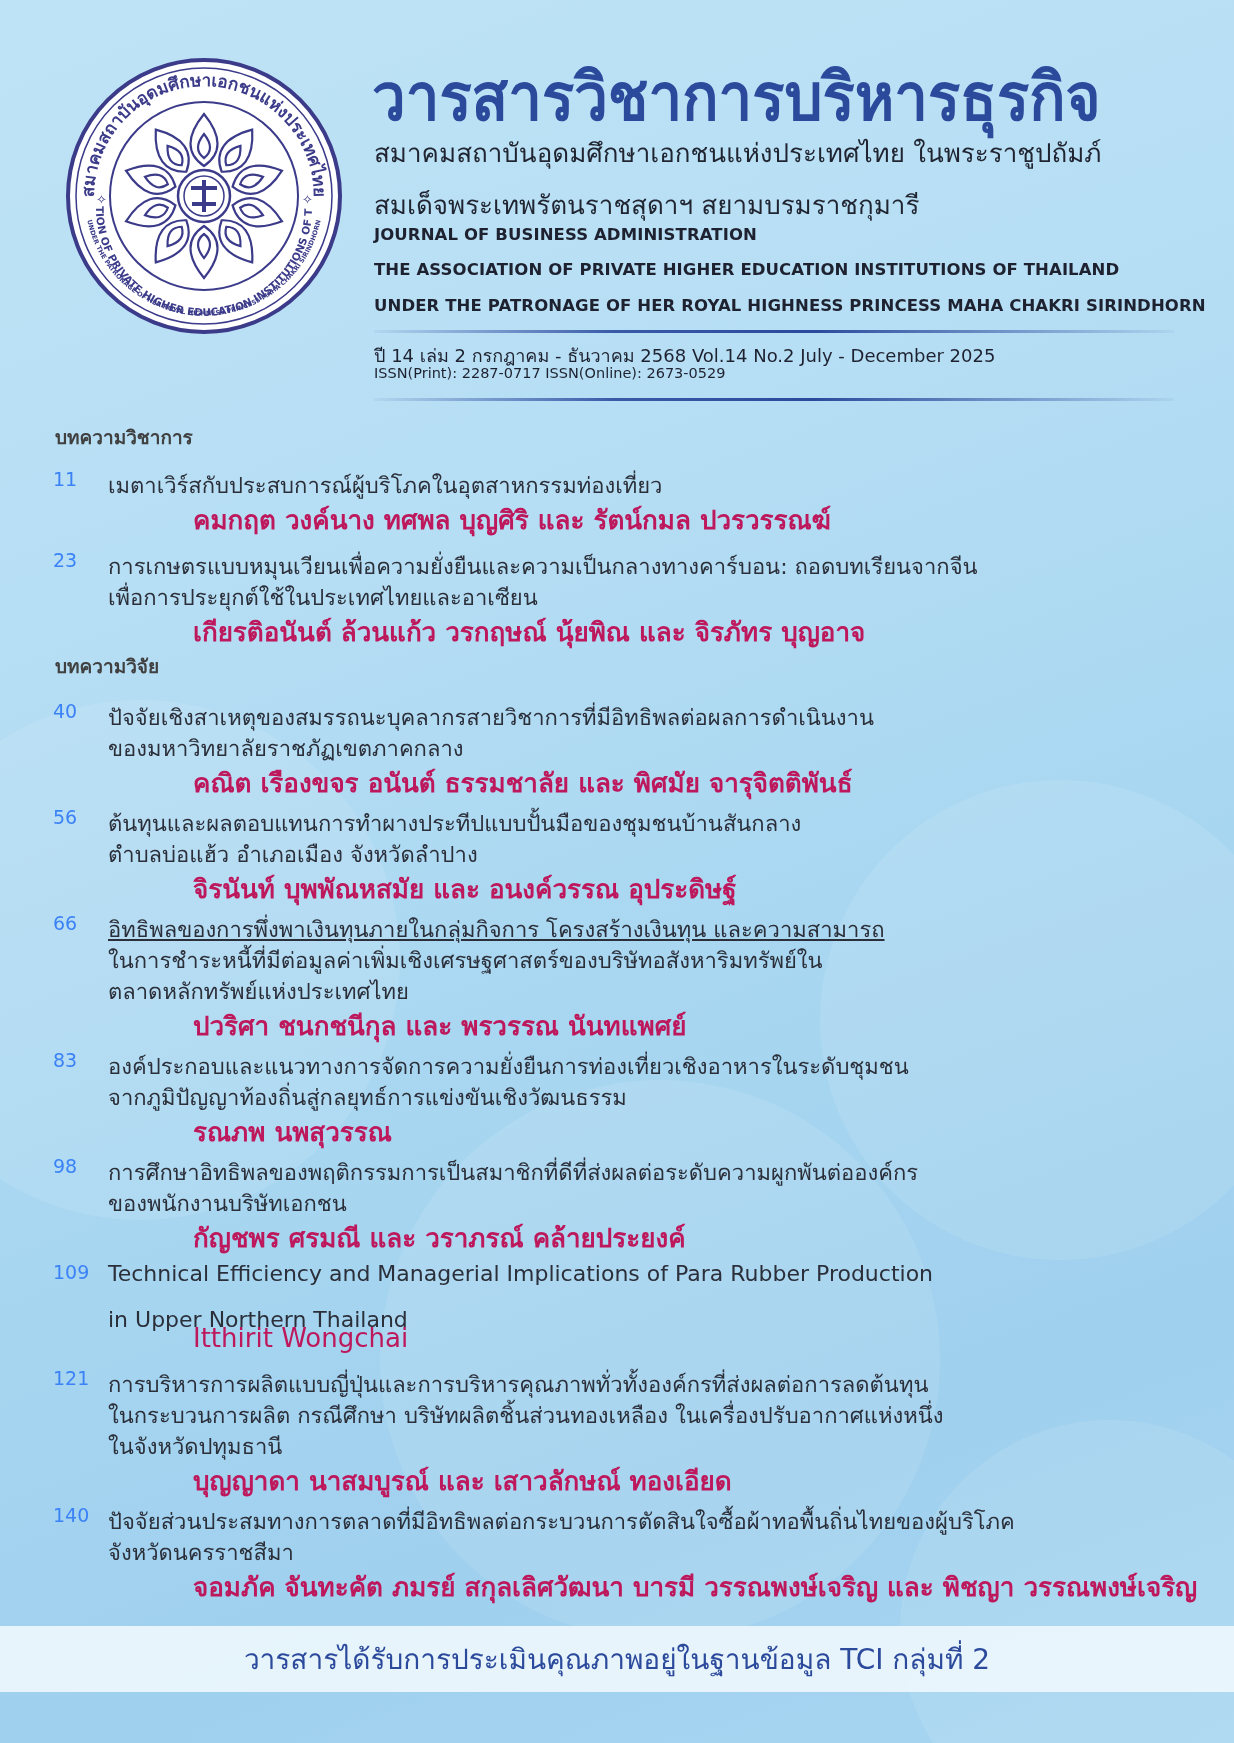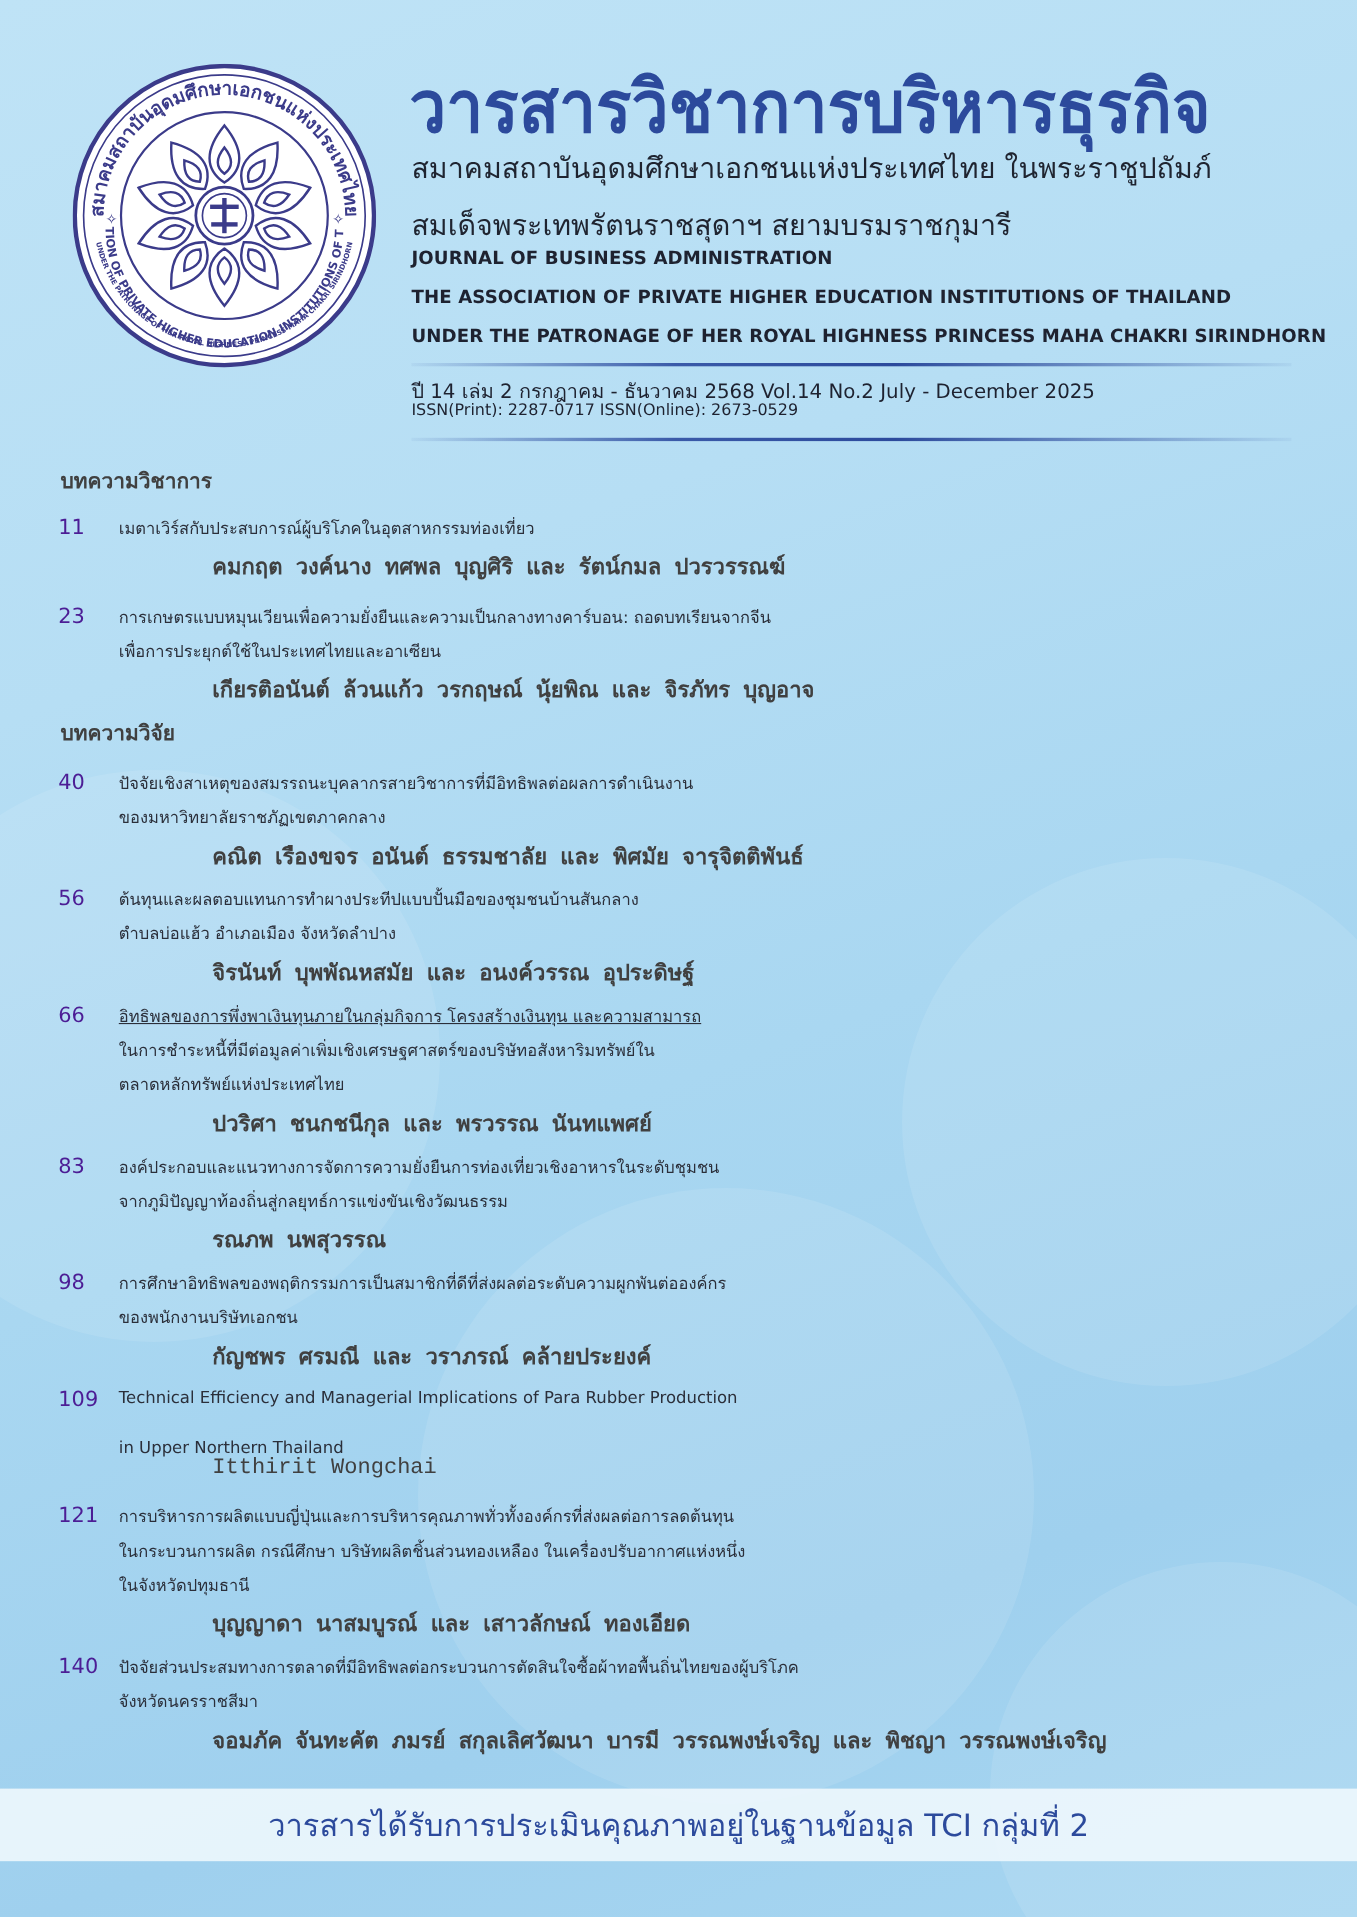--- a/index.html
+++ b/index.html
@@ -39,27 +39,27 @@
   .rule.r2 { top: 398px; }
   .issue { position: absolute; left: 374px; top: 341px; font-size: 18px; color: #1e2230; white-space: nowrap; }
   .issn { position: absolute; left: 374px; top: 365px; font-size: 14.5px; color: #1e2230; white-space: nowrap; text-align: center; }
 
   .toc { position: absolute; left: 0; top: 0; width: 100%; }
   .section-head {
     position: absolute; left: 55px; font-size: 19px; font-weight: bold; color: #404040;
   }
   .entry { position: absolute; left: 0; width: 100%; }
   .entry .page {
-    position: absolute; left: 53px; top: 0; font-size: 19px; color: #4c1d95; text-align: center;
+    position: absolute; left: 53px; top: 0; font-size: 19px; color: #3b82f6; text-align: center;
   }
   .entry .title-line {
-    position: absolute; left: 108px; font-size: 15px; color: #2b2f3a; white-space: nowrap;
+    position: absolute; left: 108px; font-size: 22px; color: #2b2f3a; white-space: nowrap;
   }
   .entry .authors {
-    position: absolute; left: 193px; font-size: 20px; font-weight: bold; color: #404040; white-space: nowrap; font-family: Liberation Mono, monospace;
+    position: absolute; left: 193px; font-size: 26px; font-weight: bold; color: #be185d; white-space: nowrap;
   }
   .footer-band {
     position: absolute; left: 0; top: 1626px; width: 1234px; height: 66px;
     background: rgba(240,248,253,0.88);
     display: flex; align-items: center; justify-content: center;
   }
   .footer-text { font-size: 28px; color: #2c4a9c; white-space: nowrap; }
 </style>
 </head>
 <body>

